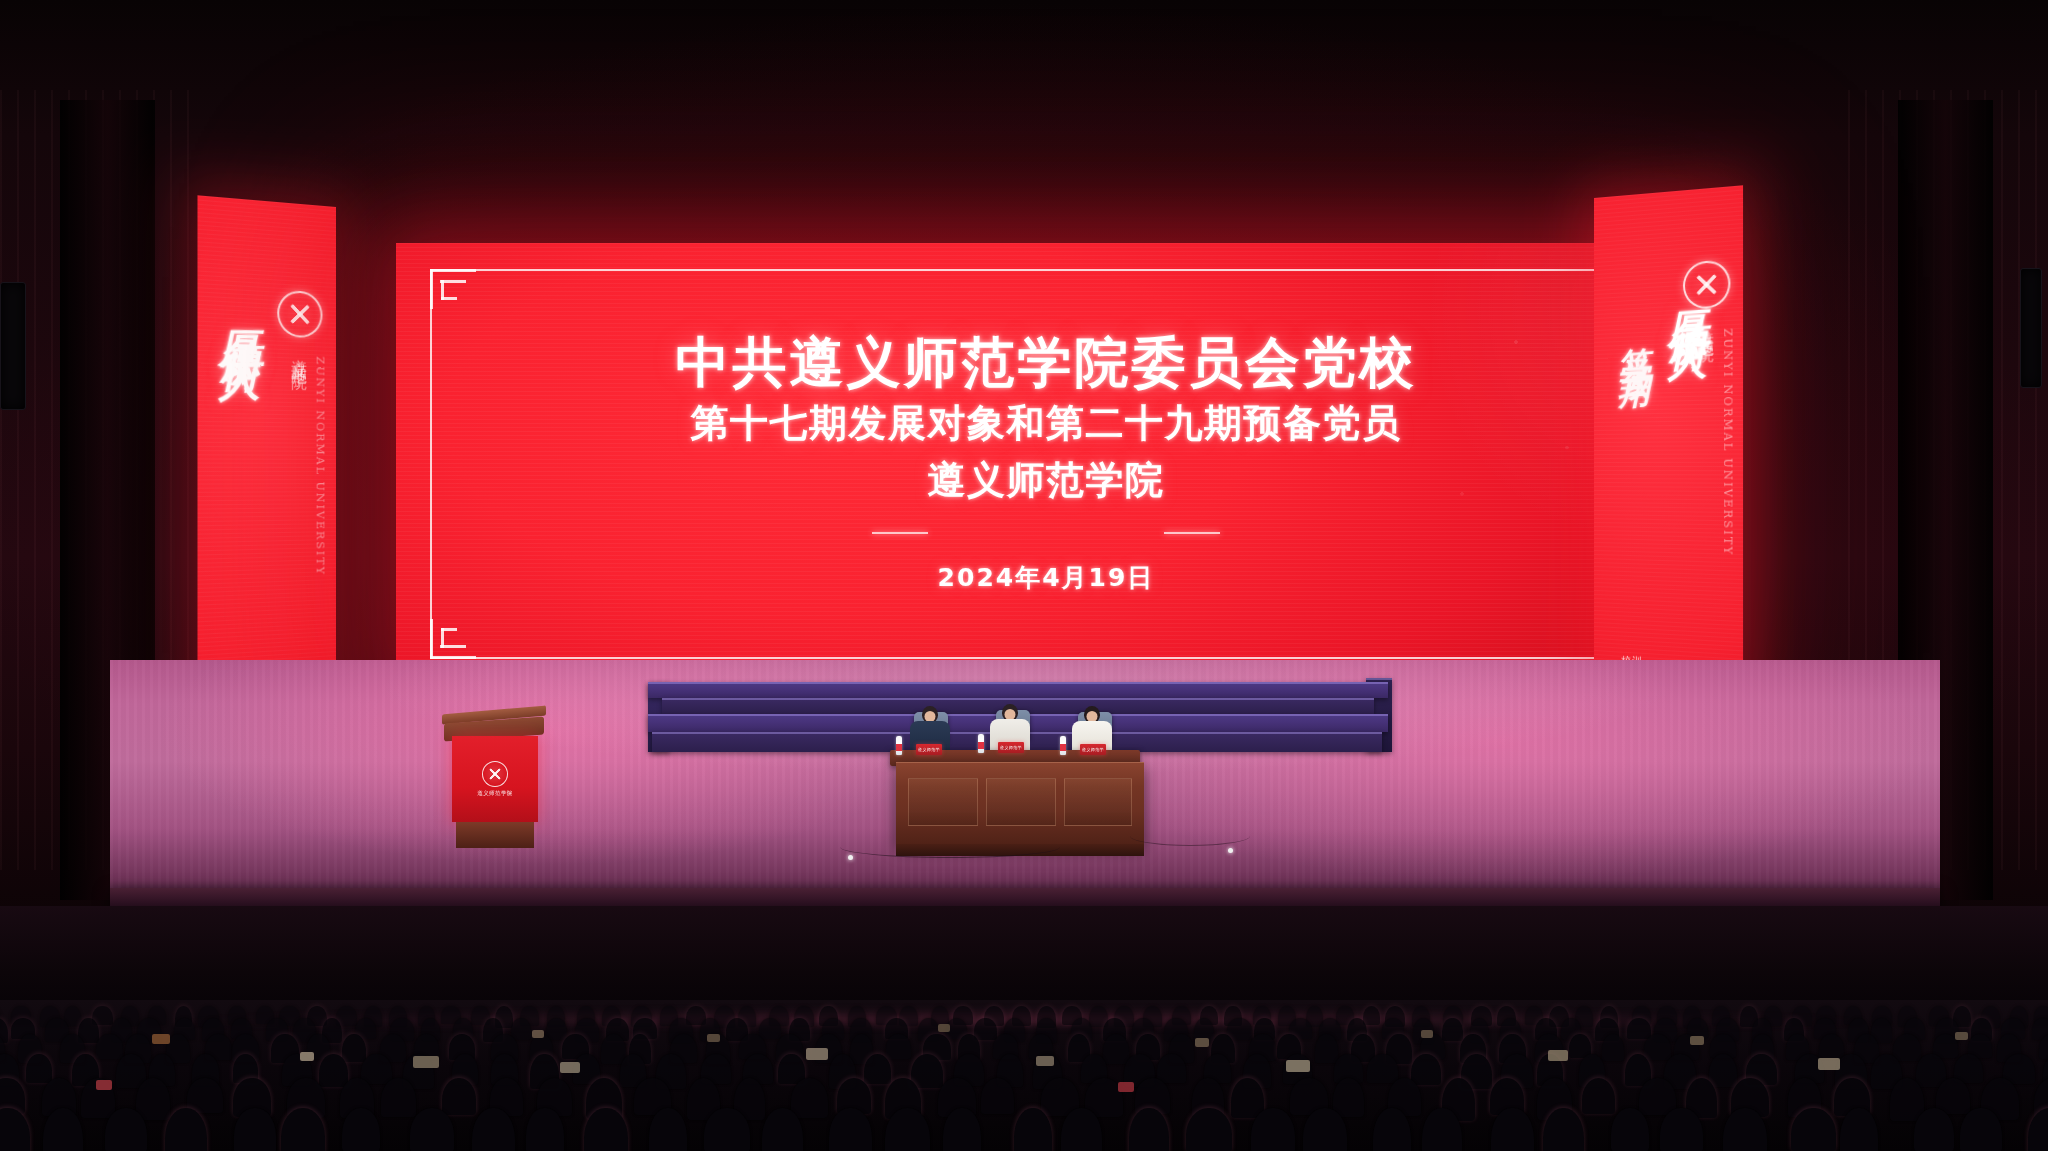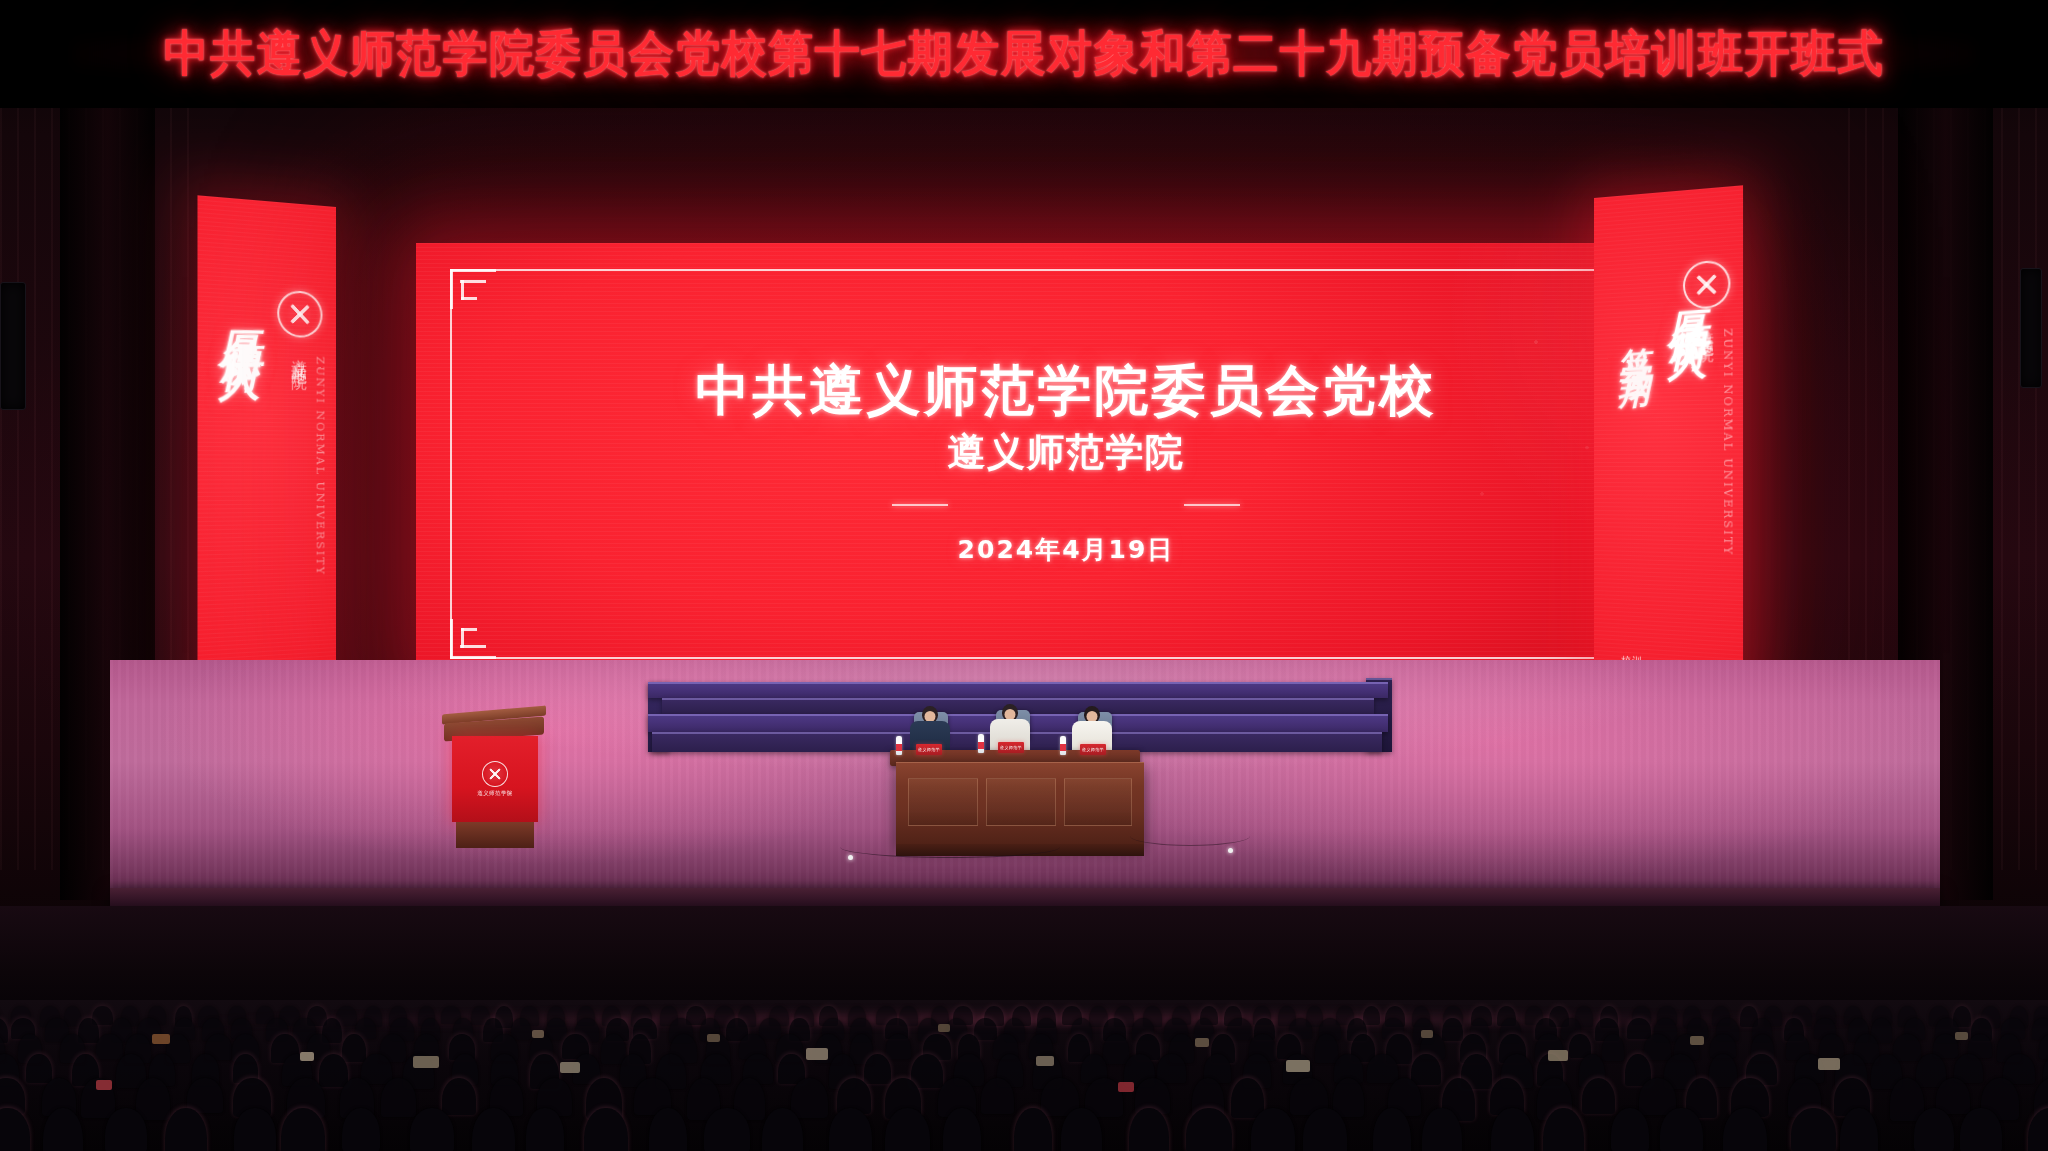--- a/index.html
+++ b/index.html
@@ -67,21 +67,21 @@
     text-shadow:
        0 0 2px #ff8a8a,
        0 0 7px #ff1f2c,
        0 0 18px rgba(255,25,40,.85),
        0 0 34px rgba(220,10,25,.55);
     transform:scaleY(1.08);
   }
 
   
   #led-main {
-    position:absolute; left:416px; top:243px; width:1300px; height:444px;
+    position:absolute; left:396px; top:243px; width:1300px; height:444px;
     background:
       radial-gradient(ellipse 900px 420px at 35% 40%, #ff2b37 0%, #fa2230 45%, #ea1527 80%, #d8101f 100%);
     box-shadow:0 0 70px 24px rgba(255,30,45,.35), 0 0 160px 60px rgba(200,10,25,.22);
     overflow:hidden;
   }
   
   #led-main .scan, .side-led .scan {
     position:absolute; inset:0;
     background:repeating-linear-gradient(180deg,
       rgba(255,255,255,.045) 0px, rgba(255,255,255,.045) 1px,
@@ -412,24 +412,20 @@
 <div id="scene">
 
   <div class="wall"></div>
   <div class="slats-l"></div>
   <div class="slats-r"></div>
   <div class="col l"></div>
   <div class="col r"></div>
   <div class="speaker l"></div>
   <div class="speaker r"></div>
 
-  <div id="ticker">
-    <div class="glow-bg"></div>
-    <div id="ticker-text">中共遵义师范学院委员会党校第十七期发展对象和第二十九期预备党员培训班开班式</div>
-  </div>
 
   <div class="side-led left">
     <div class="scan"></div>
     <div class="calli c1">厚德树人</div>
     <div class="emblem" style="right:14px; top:86px;"></div>
     <div class="emblem-cn" style="right:28px; top:140px;">遵义师范学院</div>
     <div class="emblem-word" style="right:10px; top:150px;">ZUNYI NORMAL UNIVERSITY</div>
     <div class="motto-note" style="left:30px; bottom:46px;">厚德树人</div>
     <div class="motto-note" style="left:30px; bottom:30px;">笃学致用</div>
   </div>
@@ -464,20 +460,21 @@
         <i class="h1"></i>
           <i class="h2"></i>
           <i class="v1"></i>
           <i class="v2"></i>
           <i class="h3"></i>
       </div>
     </div>
 
     <div class="content">
       <div class="ln1">中共遵义师范学院委员会党校</div>
+      <div class="ln2">第十七期发展对象和第二十九期预备党员</div>
       <div class="ln3">遵义师范学院</div>
       <div class="rule">
         <i class="a"></i>
           <i class="b"></i>
       </div>
       <div class="date">2024年4月19日</div>
     </div>
 
     <div class="creator">
       <span class="tri"></span>

